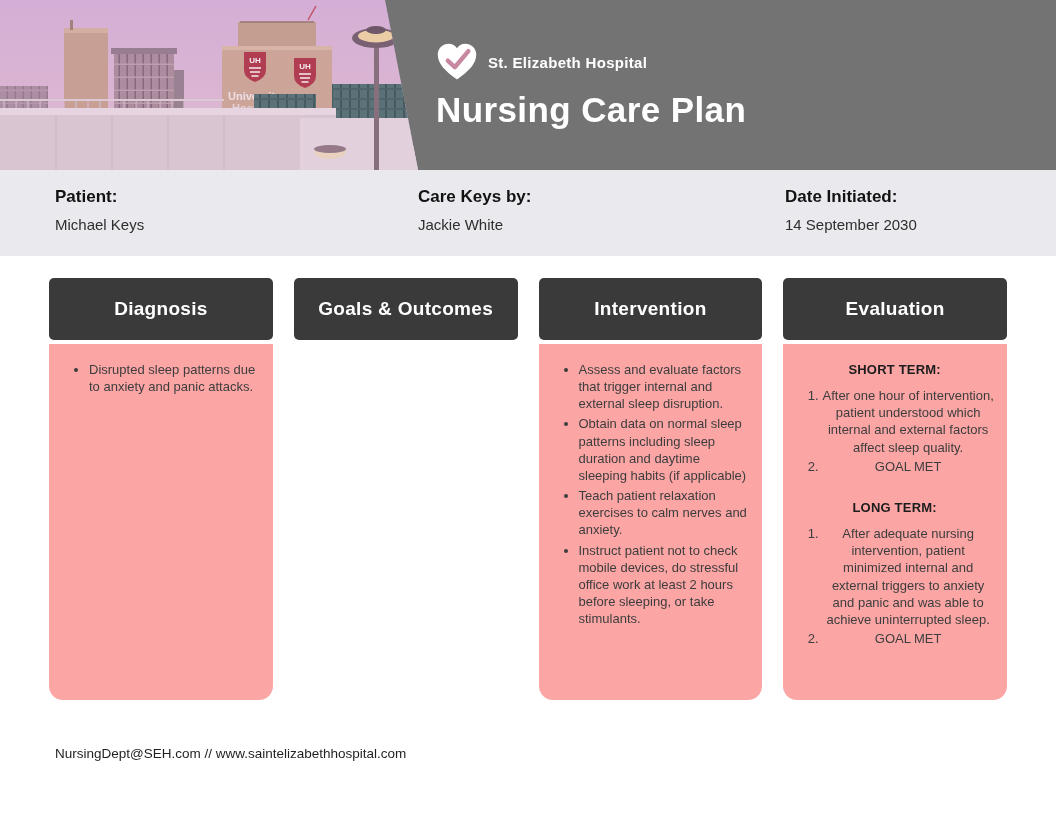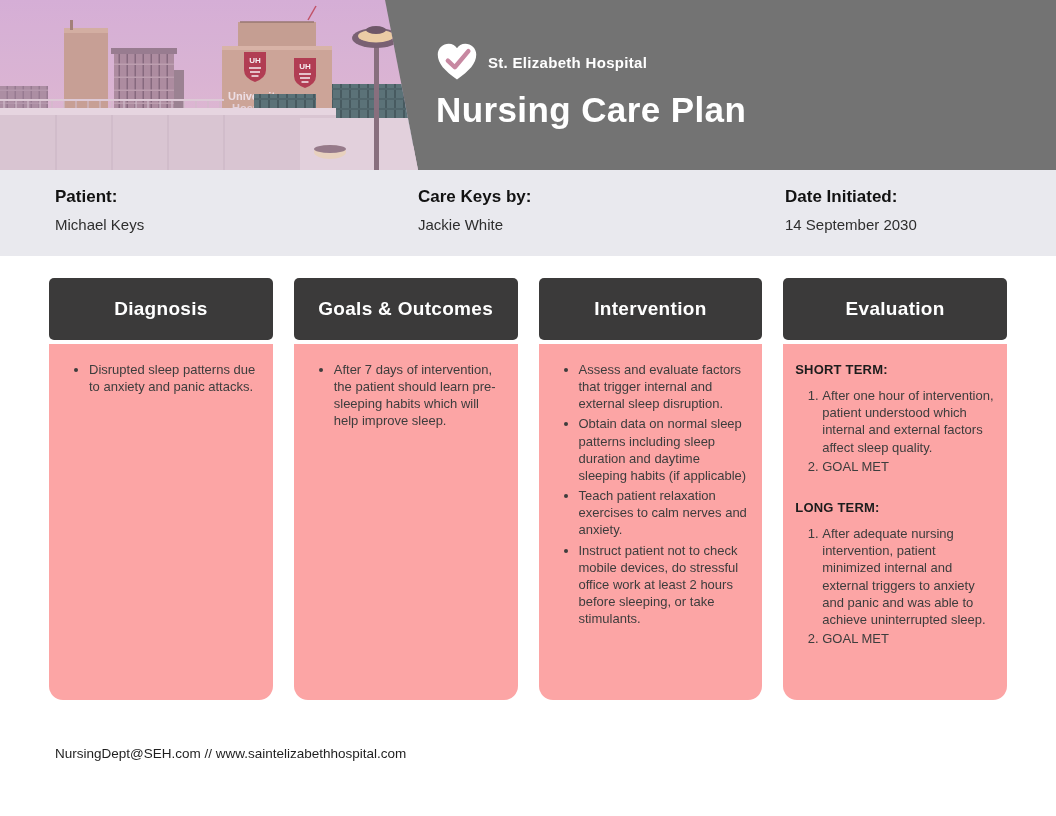--- a/index.html
+++ b/index.html
@@ -35,21 +35,21 @@
     justify-content:center; letter-spacing:0.3px; }
   .col-body { margin-top:4px; height:356px; background:#fca5a5;
     border-radius:0 0 14px 14px; padding:17px 13px 0 12px;
     font-size:13px; line-height:1.32; color:#3d3d3d; }
   ul.bullets { margin:0; padding:0 0 0 28px; list-style:disc; }
   ul.bullets li { margin-bottom:3px; }
   .col-body.eval { padding-left:12px; }
   .eval-heading { font-size:13px; font-weight:700; color:#1c1c1c; letter-spacing:0.2px; margin-bottom:9px; }
   ol.eval-list { margin:0; padding:0 0 0 27px; }
   ol.eval-list li { margin-bottom:2px; }
-  .eval-section { margin-bottom:24px; }
+  .eval-section { margin-bottom:24px;text-align:center; }
 
   
   .doc-footer { margin:46px 0 0 55px; font-size:13.5px; color:#1f1f1f; }
 </style>
 </head>
 <body>
 
 <div class="page">
 
   <header class="hero">
@@ -187,26 +187,20 @@
       <div class="col-body">
         <ul class="bullets">
 
         <li class="bullet-item">Disrupted sleep patterns due to anxiety and panic attacks.</li>
           </ul>
       </div>
     </article>
 
     <article class="col">
       <div class="pill">Goals &amp; Outcomes</div>
-      <div class="col-body">
-        <ul class="bullets">
-
-        <li class="bullet-item">After 7 days of intervention, the patient should learn pre-sleeping habits which will help improve sleep.</li>
-          </ul>
-      </div>
     </article>
 
     <article class="col">
       <div class="pill">Intervention</div>
       <div class="col-body">
         <ul class="bullets">
 
         <li class="bullet-item">Assess and evaluate factors that trigger internal and external sleep disruption.</li>
             <li class="bullet-item">Obtain data on normal sleep patterns including sleep duration and daytime sleeping habits (if applicable)</li>
             <li class="bullet-item">Teach patient relaxation exercises to calm nerves and anxiety.</li>

